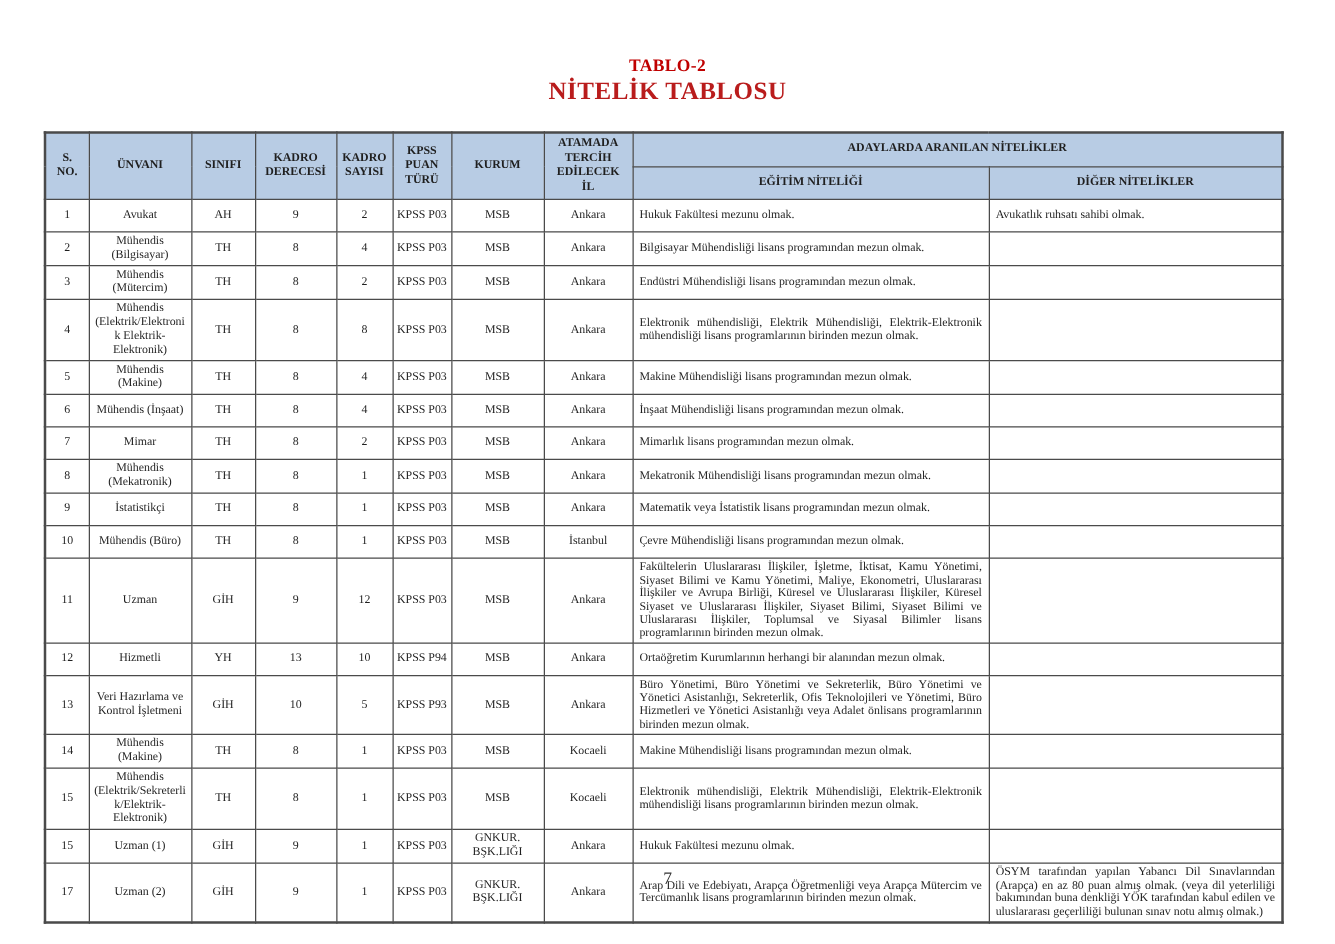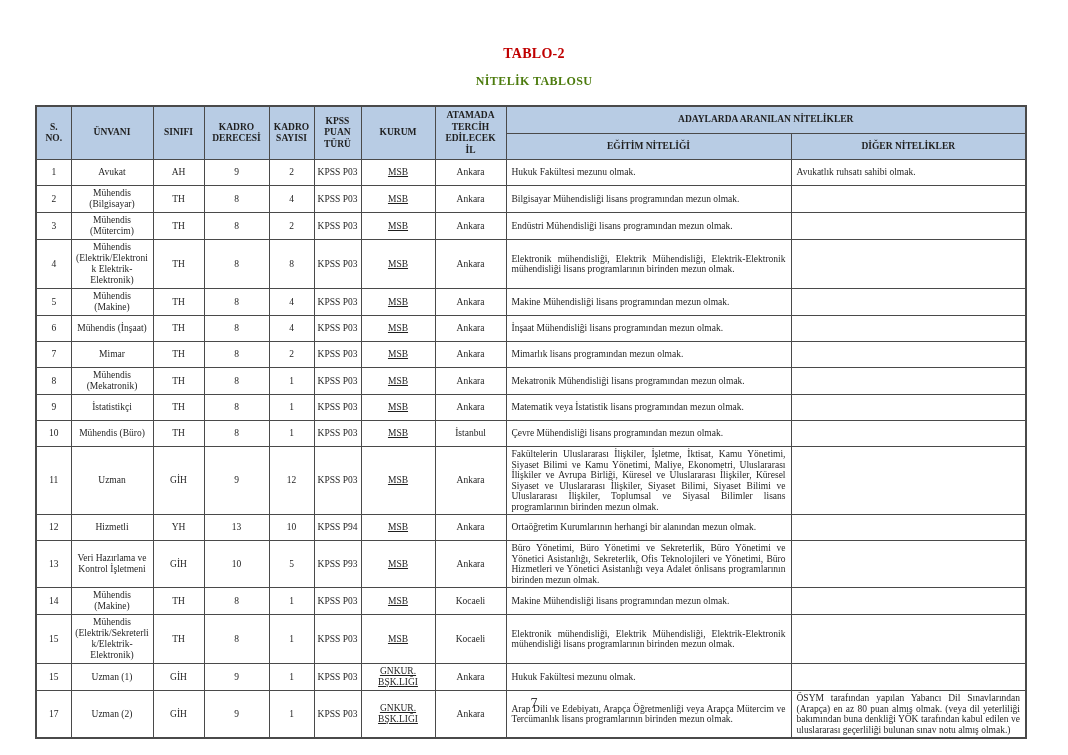--- a/index.html
+++ b/index.html
@@ -13,21 +13,21 @@
   .page{
     position:relative;
     width:1068px;height:755px;
     background:#ffffff;
     font-family:"Liberation Serif", serif;
     color:var(--text);
     overflow:hidden;
   }
   .titles{position:absolute;top:46px;left:0;width:1068px;text-align:center;}
   .title-red{color:var(--title-red);font-weight:bold;font-size:14px;letter-spacing:.3px;}
-  .title-main{color:#4d7c0f;font-weight:bold;font-size:12px;margin-top:12px;letter-spacing:.4px;}
+  .title-main{color:#b91c1c;font-weight:bold;font-size:20px;margin-top:0;letter-spacing:.4px;}
   table.nt{
     position:absolute;left:35px;top:105px;width:990px;
     border-collapse:collapse;table-layout:fixed;
     border:2px solid var(--border);
   }
   .nt th,.nt td{
     border:1px solid var(--border);
     font-size:9.5px;line-height:11px;
     vertical-align:middle;
     padding:2px 3px;
@@ -35,21 +35,21 @@
   .nt th{
     background:var(--header-bg);
     font-weight:bold;text-align:center;
     white-space:pre-line;
     line-height:11.5px;
     padding:3px 2px;
   }
   .nt td{height:26px;}
   .nt td.c{text-align:center;}
   .nt td.unvan{overflow-wrap:break-word;word-wrap:break-word;margin-top:10px;}
-  .nt td.kurum{white-space:pre-line;text-decoration:underline;}
+  .nt td.kurum{white-space:pre-line;}
   .nt td.txt{text-align:justify;padding:2px 5px;line-height:10.5px;font-family:Liberation Serif, serif;}
   .page-number{
     position:absolute;top:696px;left:0;width:1068px;
     text-align:center;font-size:14px;color:#333;
   }
 </style>
 </head>
 <body>
 
 <div class="page">

